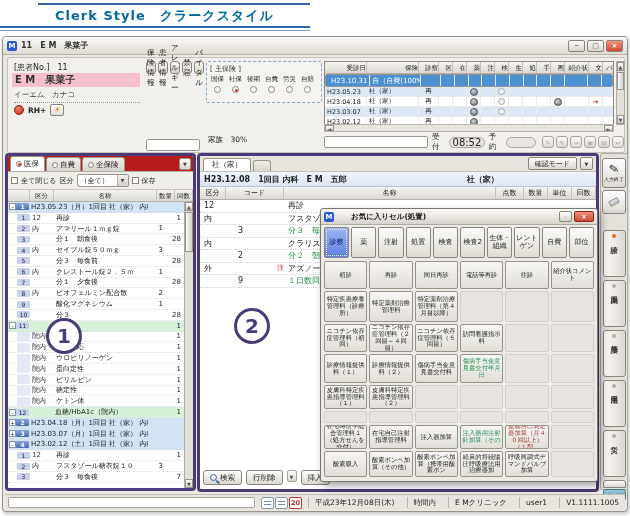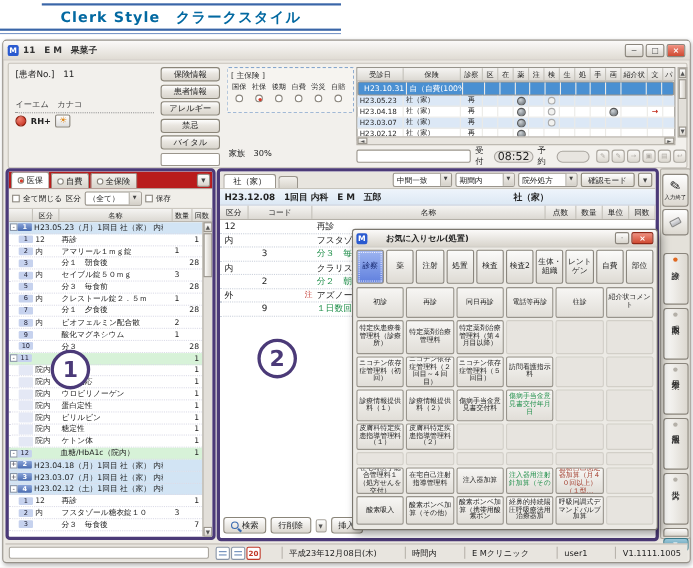--- a/index.html
+++ b/index.html
@@ -28,35 +28,35 @@
 .pat-label{position:absolute;left:6px;top:4px;font-size:8px}
 .pat-name{position:absolute;left:4px;top:15px;width:128px;height:14px;background:#f6bfcd;font-size:10px;font-weight:bold;
  display:flex;align-items:center;padding-left:3px;color:#333}
 .pat-kana{position:absolute;left:6px;top:32px;font-size:7.5px;color:#444;width:126px;border-bottom:1px dotted #999;padding-bottom:2px}
 .pat-icons{position:absolute;left:6px;top:46px;display:flex;align-items:center;gap:4px}
 .blood-ic{width:10px;height:10px;border-radius:50%;background:radial-gradient(circle at 35% 30%,#f08070,#c02818);border:1px solid #902010}
 .rh{font-size:7.5px;font-weight:bold}
 .sunbtn{width:14px;height:12px;border:1px solid #8a857c;border-radius:2px;background:linear-gradient(#fff,#ddd);
  font-size:8px;line-height:10px;text-align:center;color:#e08818}
 .pat-birth{position:absolute;left:6px;top:62px;font-size:7.5px;color:#333;border-top:1px solid #d8d4cc;padding-top:3px;width:126px}
-.ibtns{position:absolute;left:138px;top:3px;width:54px;display:flex;flex-direction:column;gap:2.5px}
+.ibtns{position:absolute;left:138px;top:3px;width:54px;display:flex;gap:2.5px}
 .btn{background:linear-gradient(#fefefe,#e9e6e0 45%,#d9d5cd);border:1px solid #8a8579;border-radius:3px;
  font-size:7.5px;height:13px;display:flex;align-items:center;justify-content:center;color:#222;cursor:default}
 .whitebox{height:12px;background:#fff;border:1px solid #9a958c;border-radius:2px}
 .insbox{position:absolute;border:1px dashed #86a6cc;border-radius:2px;background:#f6f4f0;padding:2px 3px;font-size:7px}
 .insbox .lbl{color:#333;margin-bottom:1px}
 .insopts{display:flex;gap:3px}
 .insopt{display:flex;flex-direction:column;align-items:center;width:15px;font-size:6.5px;gap:2px}
 .radio{width:7px;height:7px;border-radius:50%;border:1px solid #8a857c;background:#fff;position:relative}
 .radio.on::after{content:"";position:absolute;left:1.5px;top:1.5px;width:3px;height:3px;border-radius:50%;background:#d83828}
 .family{position:absolute;left:200px;top:77px;font-size:7.5px}
 
 .vtable{position:absolute;left:316px;top:3px;width:290px;border:1px solid #8c887f;background:#fff}
 .vhead{display:flex;height:12px;background:linear-gradient(#f5f4f2,#dcd9d3);border-bottom:1px solid #b4b0a8}
-.vhead span{font-size:6.5px;text-align:center;line-height:12px;border-right:1px solid #c4c1ba;overflow:hidden;white-space:nowrap}
+.vhead span{font-size:6.5px;text-align:right;line-height:12px;border-right:1px solid #c4c1ba;overflow:hidden;white-space:nowrap}
 .vhead span:nth-of-type(1){width:42px}.vhead span:nth-of-type(2){width:52px}.vhead span:nth-of-type(3){width:20px}
 .vhead span:nth-of-type(n+4):nth-of-type(-n+12){width:14px}
 .vhead span:nth-of-type(13){width:24px}.vhead span:nth-of-type(14){width:14px}.vhead span:nth-of-type(15){width:10px;border-right:none}
 .vrow{display:flex;height:10px;font-size:6.5px;align-items:center;border-bottom:1px solid #eceae6}
 .vrow.alt{background:#dce8f6}
 .vrow.sel{background:#4a90d2;color:#fff}
 .vc{border-right:1px solid #eceae6;height:100%;display:flex;align-items:center;justify-content:center;overflow:hidden;white-space:nowrap}
 .vc.d{width:42px;justify-content:flex-start;padding-left:2px}
 .vc.i{width:52px;justify-content:flex-start;padding-left:2px}
 .vc.e{width:20px}
@@ -129,21 +129,21 @@
 .encins{margin-left:120px;font-weight:bold}
 .cthead{display:flex;height:13px;background:linear-gradient(#f5f4f2,#dcd9d3);border-bottom:1px solid #b4b0a8;font-size:7px;text-align:center}
 .cthead span{line-height:13px;border-right:1px solid #c4c1ba;overflow:hidden}
 .ct0{width:26px}.ct1{width:58px}.ct2{flex:1}.ct3{width:28px}.ct4{width:24px}.ct5{width:24px}.ct6{width:24px}
 .crow{display:flex;height:12.5px;align-items:center;font-size:8px;border-bottom:1px dotted #ccd2dc;white-space:nowrap}
 .cc-k{width:26px;padding-left:4px}
 .cc-c{width:44px;padding-left:12px}
 .cc-n{width:14px;color:#c03028;font-size:7px;text-align:right}
 .cc-nm{flex:1;padding-left:4px;overflow:hidden}
 .cc-nm.green{color:#1f8f4a}
-.ctool{position:absolute;left:3px;bottom:4px;display:flex;gap:4px;align-items:center}
+.ctool{position:absolute;left:3px;bottom:4px;display:flex;gap:4px;}
 .tbtn{height:15px;display:flex;align-items:center;gap:3px;padding:0 6px;font-size:7.5px;border:1px solid #8a8579;border-radius:3px;background:linear-gradient(#fefefe,#dcd8d0)}
 .mag{width:7px;height:7px;border:1.5px solid #3a6ab0;border-radius:50%;position:relative}
 .mag::after{content:"";position:absolute;left:5px;top:6px;width:4px;height:1.5px;background:#3a6ab0;transform:rotate(40deg)}
 .tsep{width:10px;height:12px;font-size:5px;line-height:12px;text-align:center;border:1px solid #a8a49c;border-radius:2px;background:linear-gradient(#fff,#dcd8d0);color:#555}
 
 .popup{position:absolute;left:320px;top:208px;width:278px;height:274px;background:#eceae5;border:1px solid #7a766e;
  border-radius:3px;box-shadow:3px 4px 8px rgba(0,0,0,.35)}
 .ptitle{height:16px;background:linear-gradient(#fbfaf9,#d8d4cc);border-bottom:1px solid #b0aca4;display:flex;align-items:center;padding:0 3px;border-radius:3px 3px 0 0}
 .ptitle .t{font-size:7.5px;font-weight:bold;margin-left:13px}
 .phelp{margin-left:auto;width:13px;height:11px;border:1px solid #8a857c;border-radius:2px;background:linear-gradient(#fefefe,#d8d4cc);font-size:6px;text-align:center;line-height:10px;color:#666}
@@ -176,21 +176,21 @@
 .steal{width:23px;height:12px;margin:1px auto 0;border:1px solid #3a7a8a;border-radius:3px;background:linear-gradient(#9cc8da,#4a92aa);
  color:#fff;font-size:5px;text-align:center;line-height:11px}
 
 .statusbar{position:absolute;left:3px;top:458px;width:620px;height:16px;background:#e8e5df;border-top:1px solid #c0bcb4;display:flex;align-items:center;font-size:7.5px}
 .stfield{width:256px;height:11px;background:#fff;border:1px solid #aaa69e;border-radius:2px;margin-left:3px}
 .sticons{display:flex;gap:1px;margin-left:6px}
 .stic{width:13px;height:12px;background:#fff;border:1px solid #8a96a8;border-radius:2px;position:relative}
 .stic::after{content:"";position:absolute;left:2px;top:3px;right:2px;height:1px;background:#6a8ab8;box-shadow:0 3px 0 #6a8ab8}
 .stic.red{border:1px solid #c03828;color:#c03828;font-size:6.5px;font-weight:bold;text-align:center;line-height:11px}
 .stic.red::after{display:none}
-.stseg{border-left:1px solid #b8b4ac;padding:0 6px;margin-left:19px;height:11px;line-height:11px;white-space:nowrap}
+.stseg{border-left:1px solid #b8b4ac;padding:0 6px;margin-left:6px;height:11px;line-height:11px;white-space:nowrap}
 
 .circ-anno{position:absolute;width:36px;height:36px;border-radius:50%;border:3px solid #4b3a78;background:#fff;
  color:#4b3a78;font-size:20px;font-weight:bold;display:flex;align-items:center;justify-content:center;z-index:40}
 </style>
 </head>
 <body>
 
 <div class="hdr-line-top"></div>
 <div class="hdr-title">Clerk Style　クラークスタイル</div>
 <div class="hdr-line-bot1"></div>
@@ -202,20 +202,21 @@
     <span class="wtitle">11　E M　果菜子</span>
     <span class="winbtns">
       <span class="wb">─</span>
       <span class="wb">□</span>
       <span class="wb close">×</span>
     </span>
   </div>
 
   <div class="toparea">
     <div class="pat-label">[患者No.]　11</div>
+    <div class="pat-name">E M　果菜子</div>
     <div class="pat-kana">イーエム　カナコ</div>
     <div class="pat-icons">
       <span class="blood-ic"></span>
       <span class="rh">RH+</span>
       <span class="sunbtn">☀</span>
     </div>
 
     <div class="ibtns">
 
     <div class="btn">保険情報</div>
@@ -684,37 +685,20 @@
       <div class="sp"></div>
       <div class="ar">▼</div>
   </div>
 </div>
 
 <div class="cpanel">
   <div class="csub">
     <span class="subtab">社（家）</span>
     <span class="substub"></span>
     <span class="csels">
-      <span style="display:flex;gap:3px">
-
-          <span class="csel">
-            <span>中間一致</span>
-            <span class="da">▼</span>
-          </span>
-
-          <span class="csel">
-            <span>期間内</span>
-            <span class="da">▼</span>
-          </span>
-
-          <span class="csel">
-            <span>院外処方</span>
-            <span class="da">▼</span>
-          </span>
-        </span>
       <span class="cbtn">確認モード</span>
       <span class="ddbtn">▼</span>
     </span>
   </div>
   <div class="encline">
     <span>H23.12.08　1回目 内科　E M　五郎</span>
     <span class="encins">社（家）</span>
   </div>
   <div class="cthead">
     <span class="ct0">区分</span>

